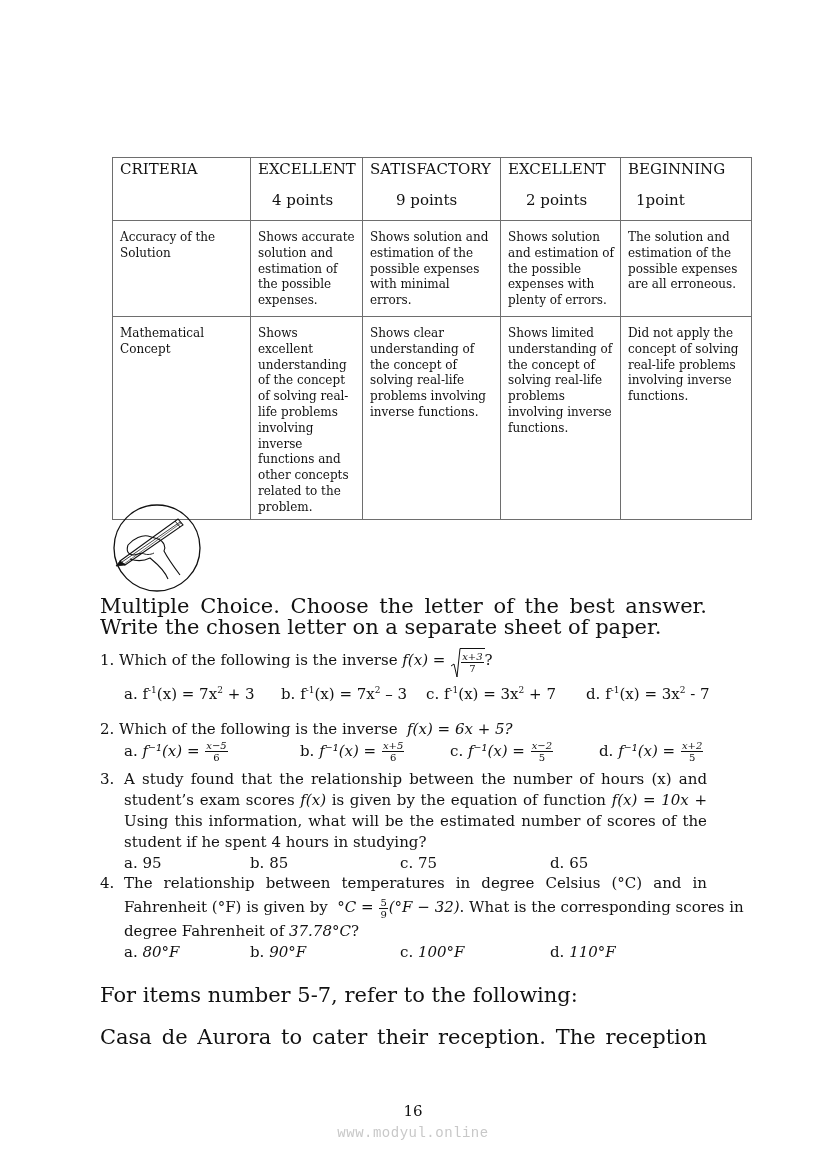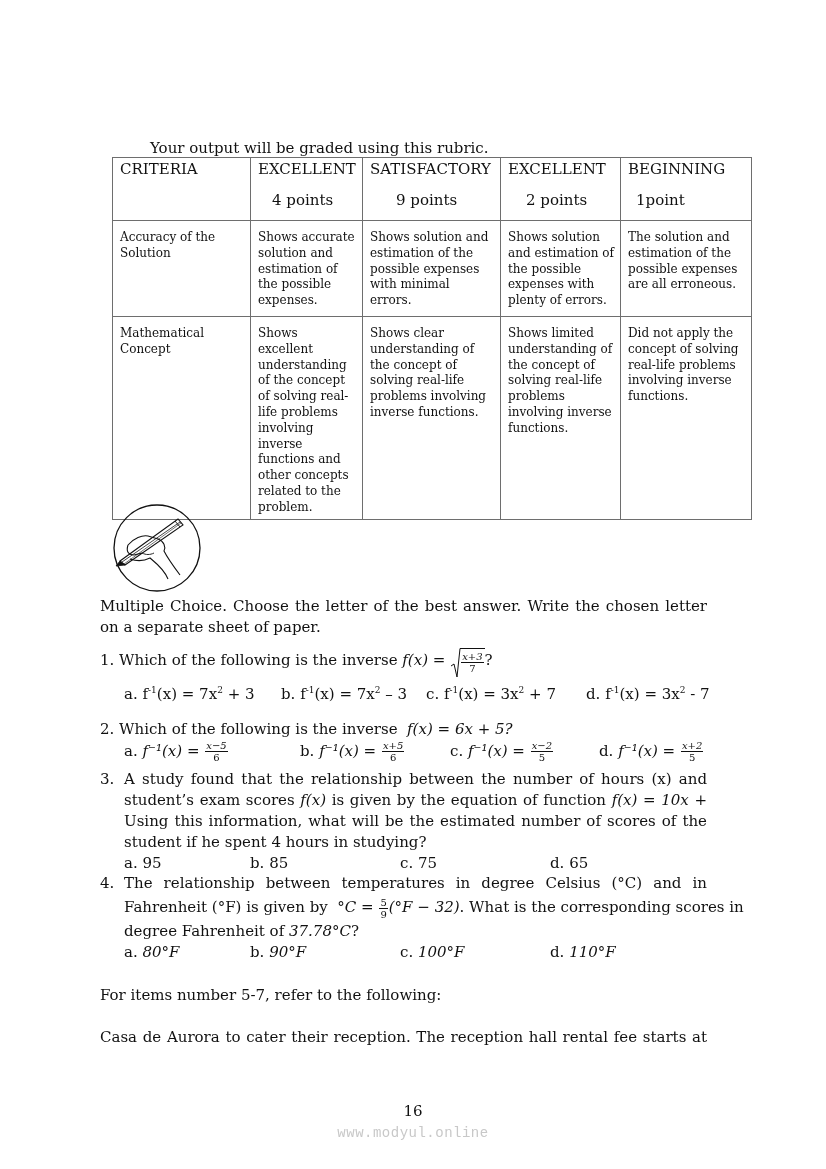--- a/index.html
+++ b/index.html
@@ -56,21 +56,21 @@
   }
   .assessment-title {
     position: absolute; left: 111px; top: 30px;
     font-family: "DejaVu Serif", serif;
     font-weight: bold; font-style: italic;
     font-size: 23px; letter-spacing: 0.3px;
   }
 
   .body-text {
     position: absolute; left: 100px; width: 607px;
-    font-size: 15px; line-height: 21px;
+    font-size: 21px; line-height: 21px;
   }
   .justify { text-align: justify; }
   .justify-last::after { content: ""; display: inline-block; width: 100%; }
 
   .q { position: absolute; left: 100px; width: 607px; font-size: 15px; line-height: 21px; }
   .q .indent { padding-left: 24px; }
   .opts { position: relative; height: 24px; }
   .opt { position: absolute; top: 0; white-space: nowrap; }
   .math { font-family: "DejaVu Serif", serif; font-style: italic; }
   .frac {
@@ -99,21 +99,20 @@
     position: absolute; left: 0; width: 826px; top: 1125px;
     text-align: center; font-family: Liberation Mono, monospace;
     font-size: 14px; color: #c8c8c8; letter-spacing: 0.5px;
   }
 </style>
 </head>
 <body>
 
 <div class="page">
 
-  <div class="rubric-intro">Your output will be graded using this rubric.</div>
 
   <table class="rubric">
     <colgroup>
       <col style="width:138px">
         <col style="width:112px">
         <col style="width:138px">
         <col style="width:120px">
         <col style="width:131px">
     </colgroup>
     <tbody>

